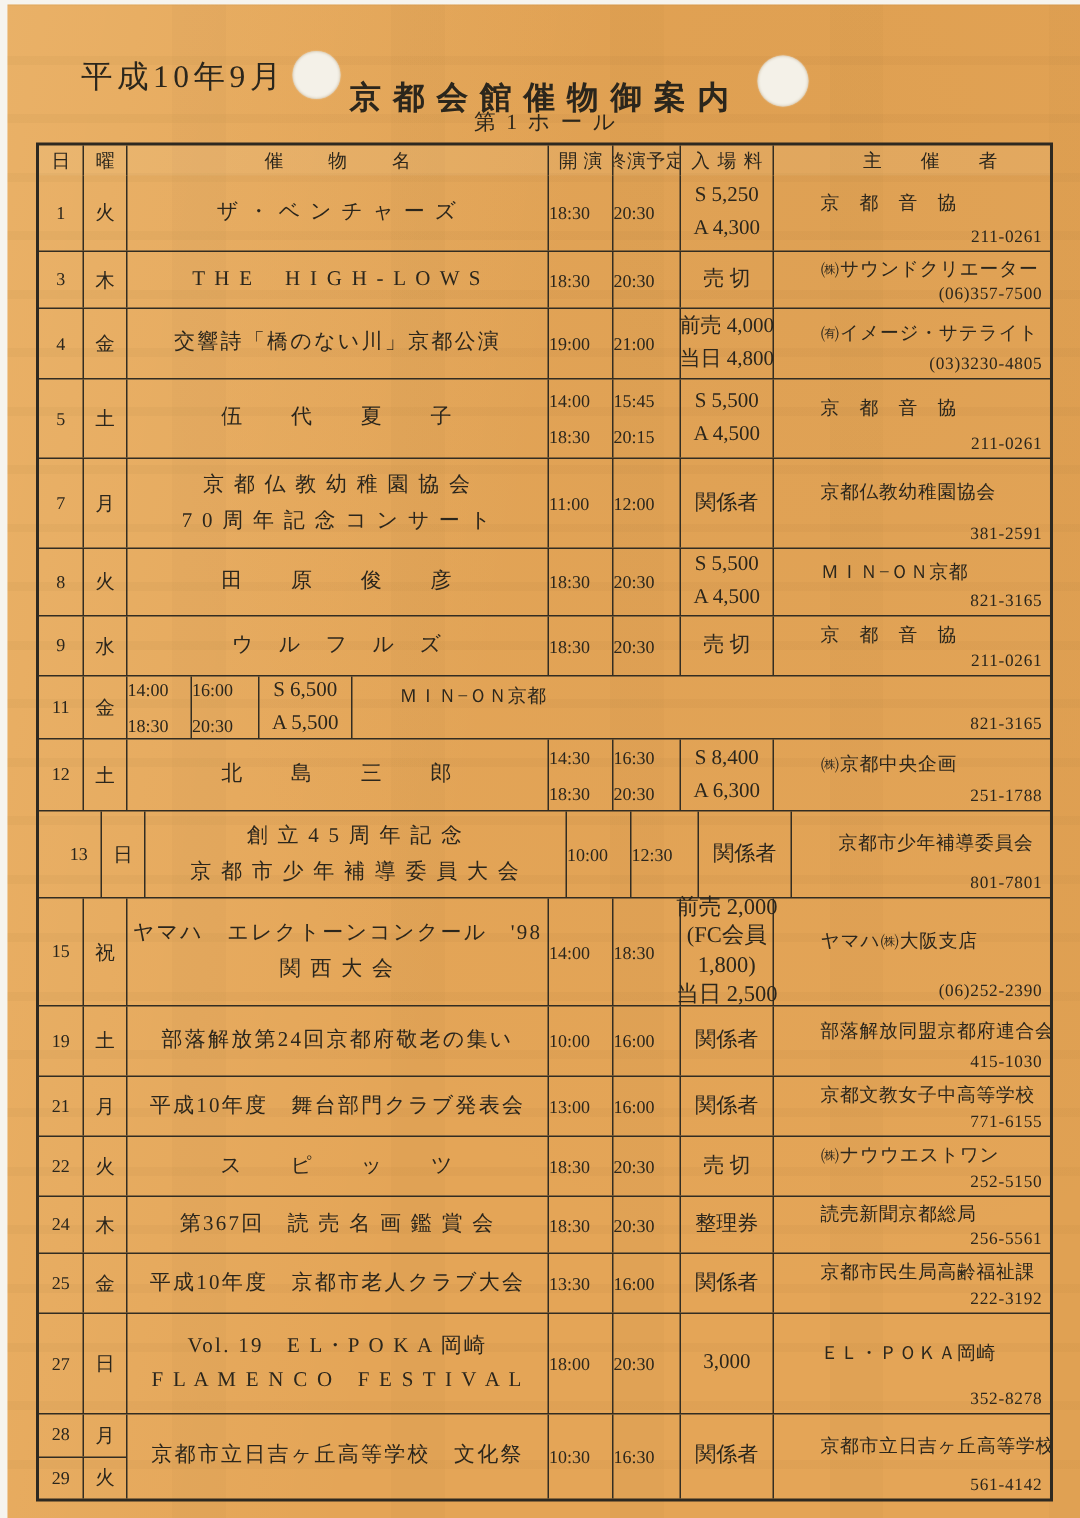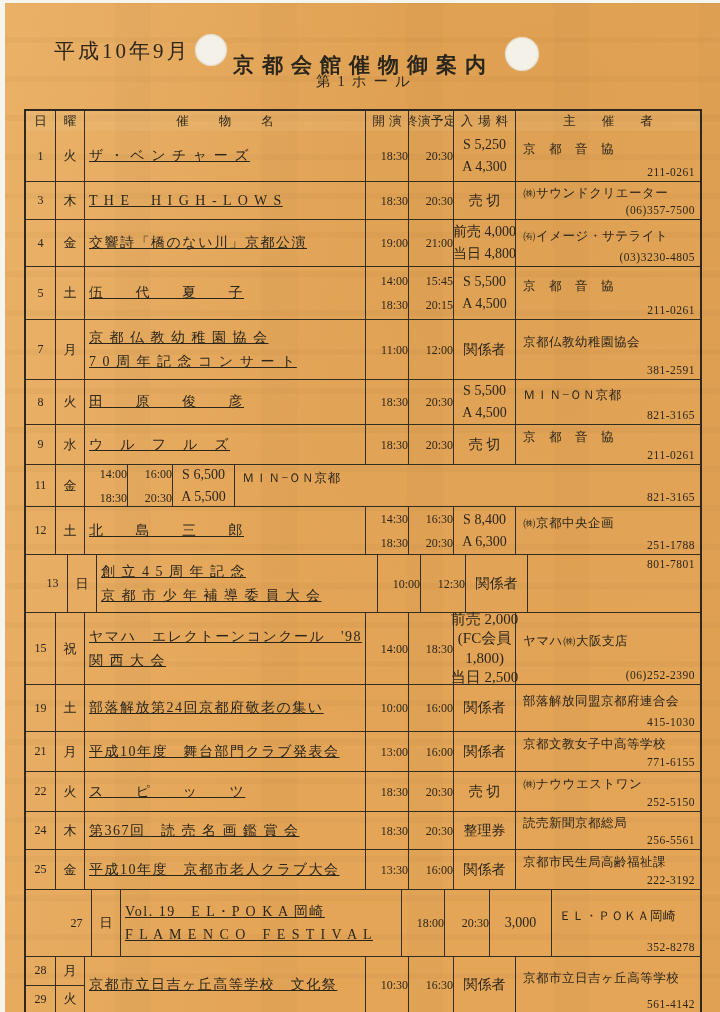--- a/index.html
+++ b/index.html
@@ -36,47 +36,47 @@
     background:#f4f1e8;
     box-shadow: inset 0 0 2px rgba(140,100,40,.45), 0 0 1px rgba(255,255,255,.6);
   }
   .hole-1 { left:190px; top:-1px; width:32px; height:32px; }
   .hole-2 { left:500px; top:2px; width:34px; height:34px; }
   .page-title {
     position:absolute; left:228px; top:16px;
     font-size:21px; font-weight:600; letter-spacing:8px; white-space:nowrap;
   }
   .hall-label {
-    margin:3px 0 18px 19px; width:678px; text-align:center;
+    margin:3px 0 4px 19px; width:678px; text-align:center;
     font-size:14.5px; letter-spacing:7px; text-indent:7px; font-weight:500;
   }
   .sched { position:relative; margin-left:19px; width:678px; border:2px solid #2e2920; background:rgba(255,240,210,.02); }
   .trow { display:flex; border-top:1px solid #332d22; }
   .trow:first-child { border-top:none; }
   .cell { border-right:1px solid #332d22; position:relative; }
-  .cell:last-child { border-right:none; }
+  .cell:last-child { border-right:none;margin-left:24px; }
   
   .thead { display:flex; height:20px; font-size:12.5px; background:rgba(250,230,190,.10); }
   .thead .cell { display:flex; align-items:center; justify-content:center; white-space:nowrap; overflow:hidden; }
   .h-day   { width:30px; }
   .h-week  { width:29px; }
   .h-event { width:281px; letter-spacing:30px; text-indent:30px; }
   .h-start { width:43px; letter-spacing:4px; text-indent:4px; }
   .h-end   { width:45px; letter-spacing:.5px; }
   .h-fee   { width:62px; letter-spacing:5px; text-indent:5px; }
   .h-org   { flex:1; letter-spacing:26px; text-indent:26px; }
   
   .days-block { width:59px; display:flex; flex-direction:column; }
   .day-pair { flex:1; display:flex; }
   .day-pair + .day-pair { border-top:1px solid #332d22; }
   .c-daynum { width:30px; border-right:1px solid #332d22; display:flex; align-items:center; justify-content:center; font-size:12px; }
   .c-week   { flex:1; display:flex; align-items:center; justify-content:center; font-size:13px; }
-  .c-event  { width:281px; display:flex; flex-direction:column; justify-content:center; align-items:flex-start; text-align:center;
-              font-size:14px; letter-spacing:1.5px; line-height:1.65; padding:2px 4px; white-space:nowrap; overflow:hidden;text-decoration:underline; }
-  .c-time   { width:43px; display:flex; flex-direction:column; justify-content:center; align-items:flex-end;
+  .c-event  { width:281px; display:flex; flex-direction:column; justify-content:center; align-items:center; text-align:center;
+              font-size:14px; letter-spacing:1.5px; line-height:1.65; padding:2px 4px; white-space:nowrap; overflow:hidden; }
+  .c-time   { width:43px; display:flex; flex-direction:column; justify-content:center; align-items:flex-start;
               font-size:12px; line-height:2.0; }
   .c-end    { width:45px; }
   .c-fee    { width:62px; display:flex; flex-direction:column; justify-content:center; align-items:center;
               font-size:14px; line-height:1.55; white-space:nowrap; }
   .c-fee.small { font-size:15px; line-height:1.3; }
   .c-org    { flex:1; display:flex; flex-direction:column; padding:2px 3px 1px 7px; overflow:hidden; }
   .org-name { flex:1; display:flex; align-items:center; font-size:12.5px; letter-spacing:.5px; white-space:nowrap; }
   .org-phone { align-self:flex-end; font-size:11.5px; letter-spacing:.5px; padding-right:2px; line-height:1.3; }
 </style>
 </head>
@@ -344,20 +344,21 @@
           <div class="cell c-time">
             <div class="t-line">10:00</div>
           </div>
           <div class="cell c-time c-end">
             <div class="t-line">12:30</div>
           </div>
           <div class="cell c-fee">
             <div class="fee-line">関係者</div>
           </div>
           <div class="cell c-org">
+            <div class="org-name">京都市少年補導委員会</div>
             <div class="org-phone">801-7801</div>
           </div>
         </div>
         <div class="trow" style="height: 72px;">
           <div class="cell days-block">
             <div class="day-pair">
               <div class="c-daynum">15</div>
               <div class="c-week">祝</div>
             </div>
           </div>
@@ -495,21 +496,21 @@
             <div class="t-line">16:00</div>
           </div>
           <div class="cell c-fee">
             <div class="fee-line">関係者</div>
           </div>
           <div class="cell c-org">
             <div class="org-name">京都市民生局高齢福祉課</div>
             <div class="org-phone">222-3192</div>
           </div>
         </div>
-        <div class="trow" style="height: 67px; padding-left: 36px;">
+        <div class="trow" style="height: 67px;">
           <div class="cell days-block">
             <div class="day-pair">
               <div class="c-daynum">27</div>
               <div class="c-week">日</div>
             </div>
           </div>
           <div class="cell c-event">
             <div class="ev-line">Vol. 19　E L・P O K A 岡崎</div>
             <div class="ev-line">F L A M E N C O　F E S T I V A L</div>
           </div>

